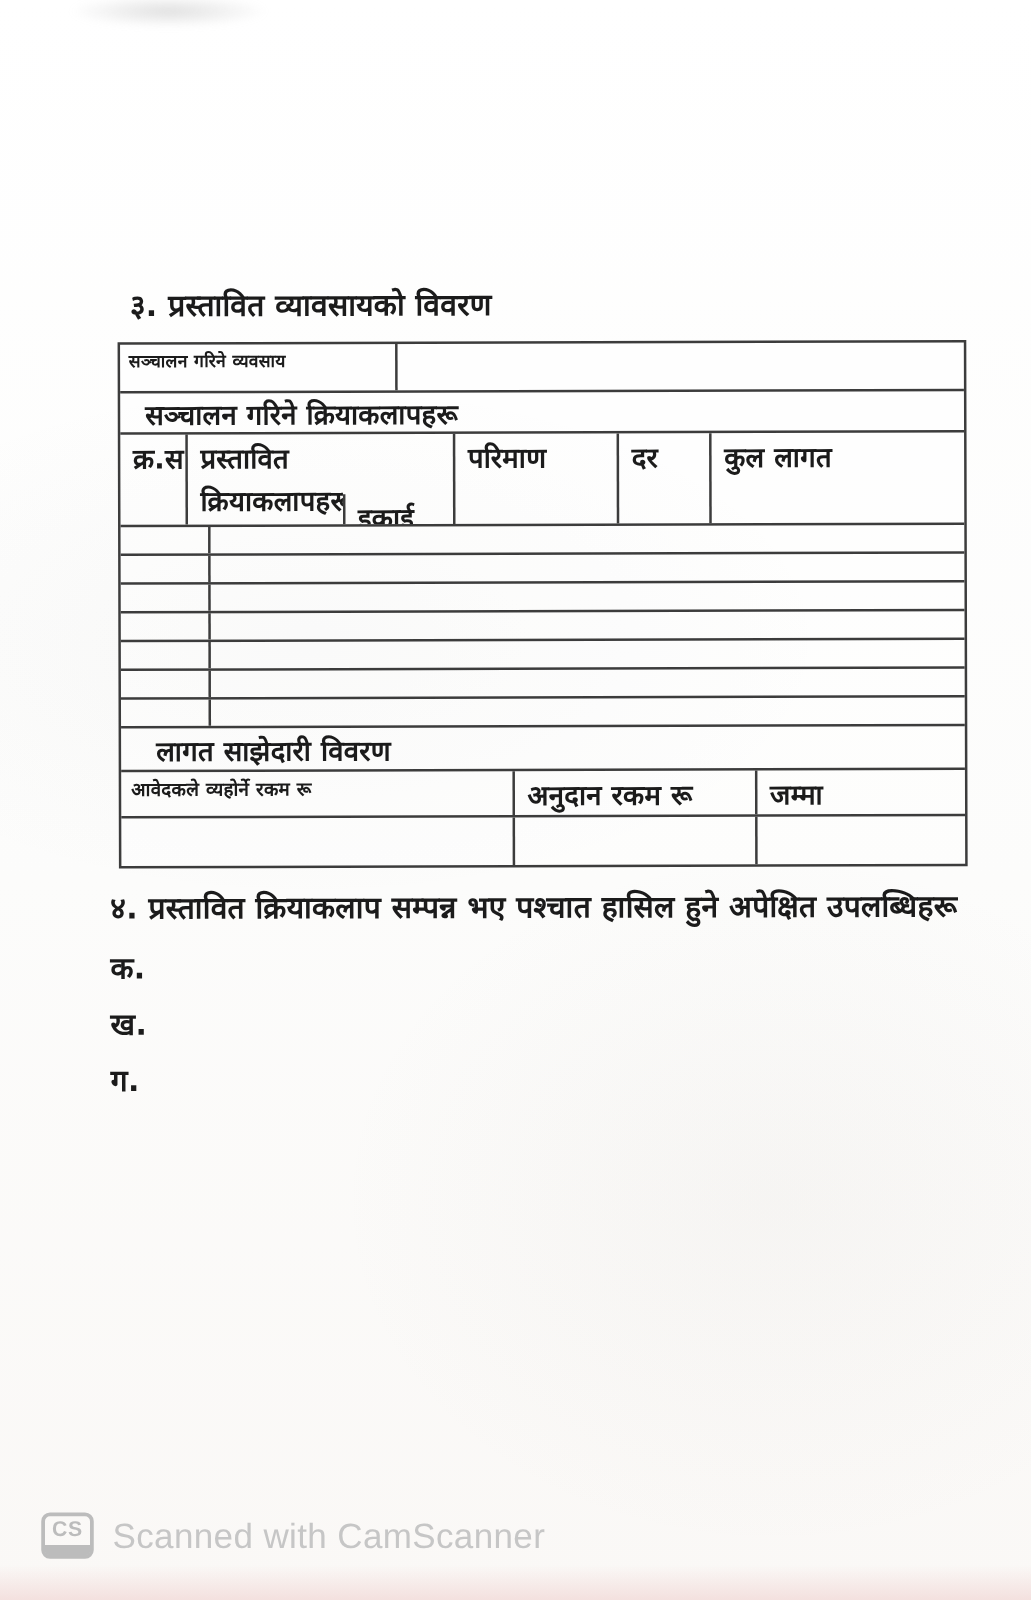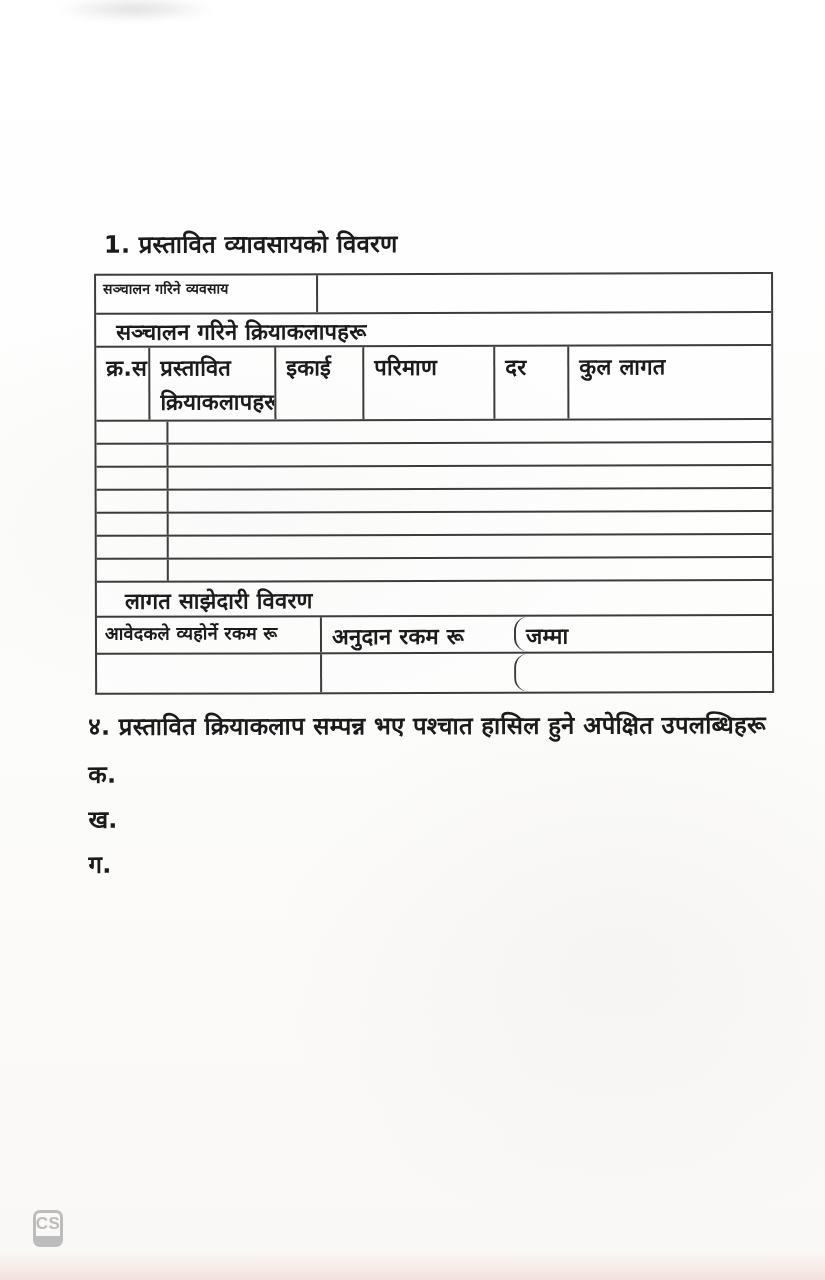--- a/index.html
+++ b/index.html
@@ -53,50 +53,50 @@
   .row-costhead   { height: 37px; }
   .row-costempty  { height: 40px; }
 
   .row-business .cell-label { width: 220px; font-size: 14px; padding: 3px 6px 0 7px; }
   .row-business .cell-value { flex: 1; }
   .row-activities .cell-full { flex: 1; font-size: 22px; padding: 1px 6px 0 20px; }
 
   .row-header .hc { font-size: 22px; padding: 4px 6px 0 10px; line-height: 1.55; }
   .hc-sn    { width: 52px;  }
   .hc-act   { width: 126px; }
-  .hc-unit  { width: 88px;  }
+  .hc-unit  { width: 88px; margin-top: 48px;  }
   .hc-qty   { width: 116px; }
   .hc-rate  { width: 74px; margin-left: 15px;  }
   .hc-total { flex: 1; }
 
   .row-empty .e1 { width: 72px; border-right: 2px solid #3c3c3c; }
   .row-empty .e2 { flex: 1; }
 
   .row-costlabel .cell-full { flex: 1; font-size: 22px; padding: 2px 6px 0 28px; }
-  .cc1 { width: 223px; font-size: 18px; padding: 3px 6px 0 8px; }
+  .cc1 { width: 313px; font-size: 15px; padding: 3px 6px 0 8px; }
   .cc2 { width: 194px; font-size: 22px; padding: 3px 6px 17px 10px; }
-  .cc3 { flex: 1; font-size: 22px; padding: 3px 6px 0 10px; border-radius: 14px; }
+  .cc3 { flex: 1; font-size: 22px; padding: 3px 6px 0 10px; }
 
   
   .section4-heading {
     position: absolute; left: 88px; top: 710px;
     width: 680px; font-size: 24px; line-height: 1.35;
   }
   .list-item { position: absolute; left: 88px; font-size: 24px; }
   .li-ka { top: 756px; }
   .li-kha { top: 801px; }
   .li-ga { top: 846px; }
 
   
   .footer {
     position: absolute; left: 33px; top: 1210px;
     display: flex; align-items: center; gap: 15px;
   }
   .cs-logo {
-    width: 30px; height: 37px;
+    width: 42px; height: 37px;
     border: 3px solid #bcbcbc; border-radius: 7px;
     box-sizing: border-box; position: relative;
     display: flex; align-items: flex-start; justify-content: center;
   }
   .cs-text {
     font-family: "Liberation Sans", sans-serif;
     font-size: 17px; font-weight: bold; color: #bcbcbc;
     line-height: 22px; letter-spacing: 0.5px;
   }
   .cs-bar {
@@ -108,21 +108,21 @@
     font-size: 28px; color: #c6c6c6; letter-spacing: 0.3px;
   }
 </style>
 </head>
 <body>
 
 <div class="smudge-top"></div>
 
 <div class="doc">
 
-  <div class="section-heading np">1. प्रस्तावित व्यावसायको विवरण</div>
+  <div class="section-heading np">३. प्रस्तावित व्यावसायको विवरण</div>
 
   <div class="tbl">
 
     <div class="row row-business">
       <div class="cell cell-label np">सञ्चालन गरिने व्यवसाय</div>
       <div class="cell cell-value"></div>
     </div>
 
     <div class="row row-activities">
       <div class="cell cell-full np">सञ्चालन गरिने क्रियाकलापहरू</div>
@@ -190,15 +190,16 @@
   <div class="list-item li-kha np">ख.</div>
   <div class="list-item li-ga np">ग.</div>
 
 </div>
 
 <div class="footer">
   <div class="cs-logo">
     <span class="cs-text">CS</span>
     <div class="cs-bar"></div>
   </div>
+  <span class="footer-text">Scanned with CamScanner</span>
 </div>
 
 <div class="bottom-tint"></div>
 
 </body></html>

